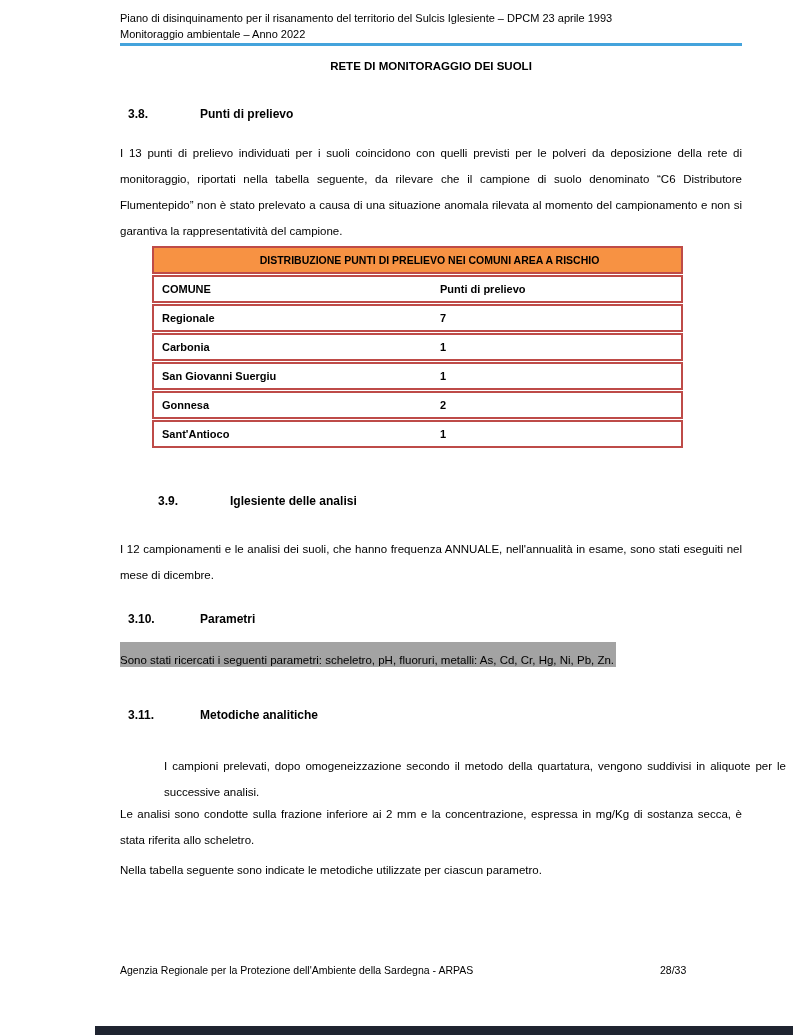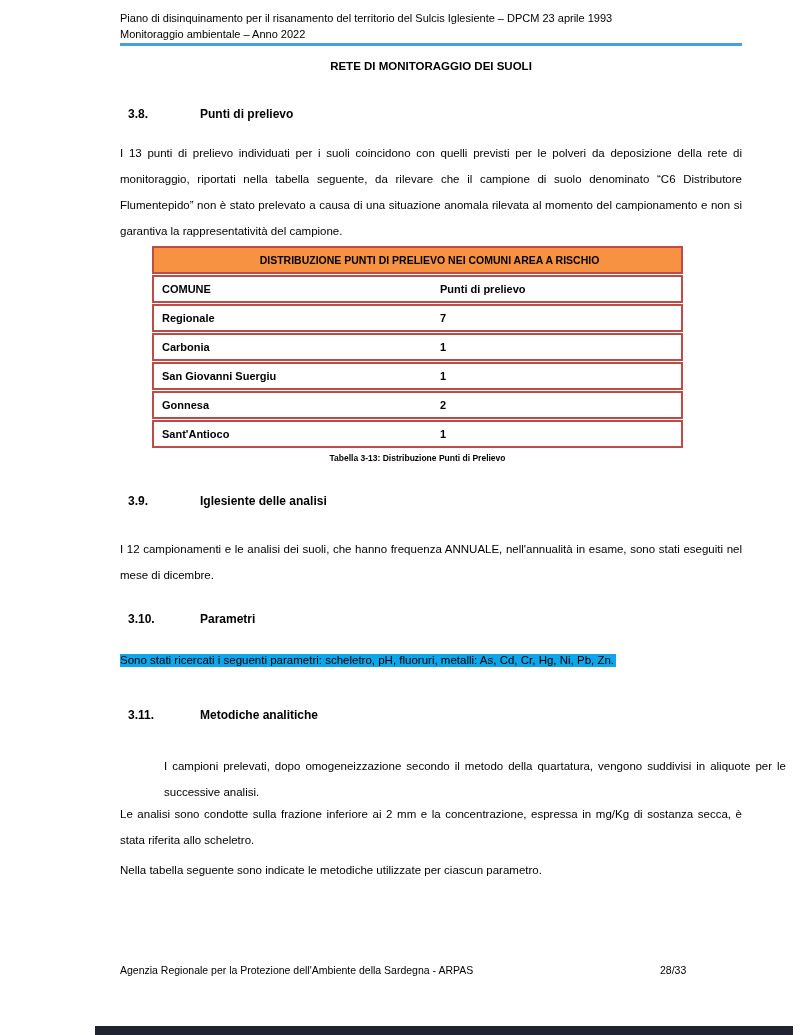--- a/index.html
+++ b/index.html
@@ -16,33 +16,33 @@
   }
   .hdr-line { position: absolute; left: 120px; width: 622px; font-size: 11px; line-height: 16px; }
   .hdr-line1 { top: 10px; }
   .hdr-line2 { top: 26px; }
   .blue-rule { position: absolute; left: 120px; top: 43px; width: 622px; height: 3px; background: #44A3DC; }
   .doc-title { position: absolute; left: 120px; top: 60px; width: 622px; text-align: center; font-size: 11.5px; font-weight: bold; }
 
   .sec-heading { position: absolute; left: 128px; width: 600px; font-size: 12px; font-weight: bold; display: flex; }
   .sec-num { width: 72px; flex: 0 0 72px; }
   .h38 { top: 107px; }
-  .h39 { top: 494px; }
+  .h39 { top: 494px; margin-left: 30px; }
   .h310 { top: 612px; }
   .h311 { top: 708px; }
 
   .para { position: absolute; left: 120px; width: 622px; font-size: 11.5px; line-height: 26px; text-align: justify; }
   .p38 { top: 140px; }
   .p39 { top: 536px; }
   .p311a { top: 753px; margin-left: 44px; }
   .p311b { top: 801px; }
   .p311c { top: 857px; text-align: left; }
 
   .hl-line { position: absolute; left: 120px; top: 651px; font-size: 11.5px; line-height: 19px; }
-  .hl-line span { background: #0ea5e9; padding: 0 2px 1px 0; }
+  .hl-line span { background: #a3a3a3; padding: 12px 2px 1px 0; }
 
   .ptable { position: absolute; left: 152px; top: 246px; width: 531px; }
   .trow {
     border: 2px solid #BE4B48;
     height: 28px;
     position: relative;
     background: #ffffff;
     margin-top: 1px;
   }
   .trow.first { margin-top: 0; }
@@ -101,21 +101,20 @@
     </div>
     <div class="trow">
       <span class="cell1">Gonnesa</span>
       <span class="cell2">2</span>
     </div>
     <div class="trow">
       <span class="cell1">Sant'Antioco</span>
       <span class="cell2">1</span>
     </div>
   </div>
-  <div class="tcaption">Tabella 3-13: Distribuzione Punti di Prelievo</div>
 
   <div class="sec-heading h39">
     <span class="sec-num">3.9.</span>
     <span class="sec-title">Iglesiente delle analisi</span>
   </div>
   <div class="para p39">I 12 campionamenti e le analisi dei suoli, che hanno frequenza ANNUALE, nell'annualità in esame, sono stati eseguiti nel mese di dicembre.</div>
 
   <div class="sec-heading h310">
     <span class="sec-num">3.10.</span>
     <span class="sec-title">Parametri</span>

